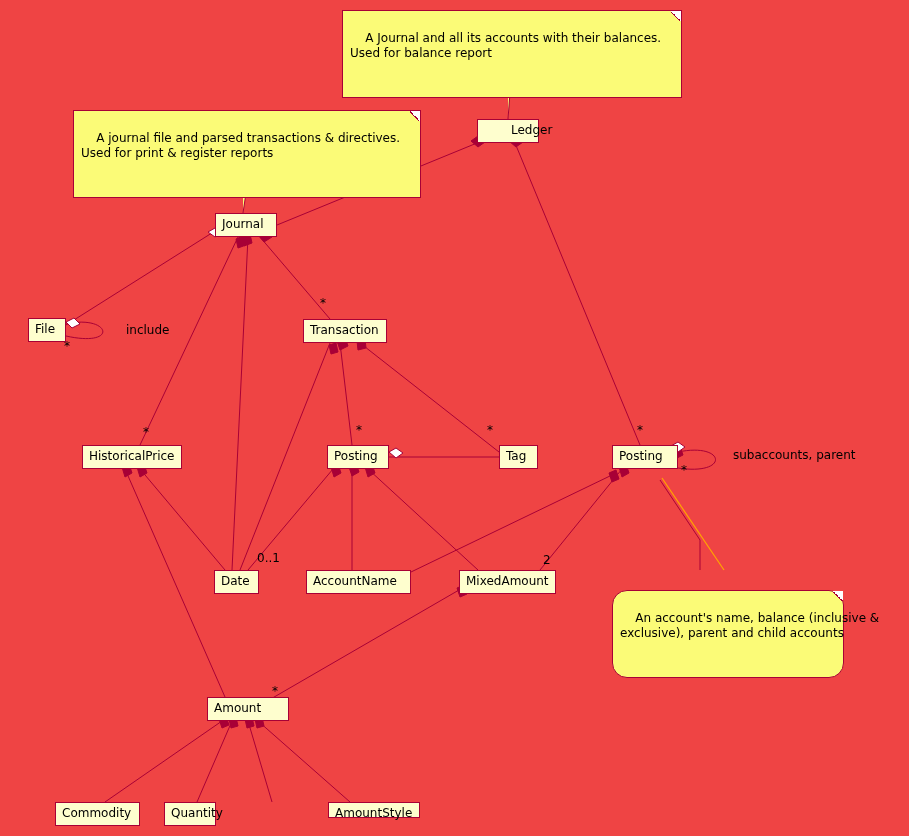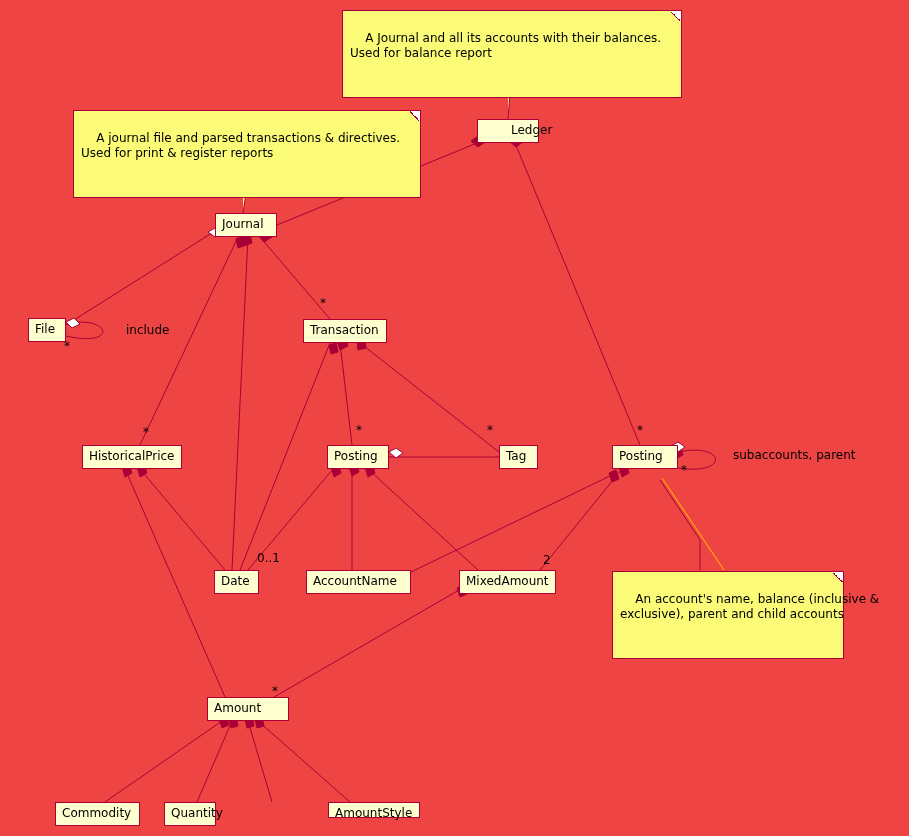--- a/index.html
+++ b/index.html
@@ -164,21 +164,21 @@
 Used for balance report</span>
     <span class="fold"></span>
   </div>
 
   <div class="note" style="left:73px; top:110px; width:348px;">
     <span>A journal file and parsed transactions &amp; directives.
 Used for print &amp; register reports</span>
     <span class="fold"></span>
   </div>
 
-  <div class="note" style="left:612px; top:571px; width:232px;">
+  <div class="note" style="left:612px; top:590px; width:232px;border-radius:15px;">
     <span>An account's name, balance (inclusive &amp;
 exclusive), parent and child accounts</span>
     <span class="fold"></span>
   </div>
 
   <div class="cls" style="left:477px; top:119px; width:62px; height:24px;padding-left:33px;">
     <span>Ledger</span>
   </div>
   <div class="cls" style="left:215px; top:213px; width:62px; height:24px;">
     <span>Journal</span>

